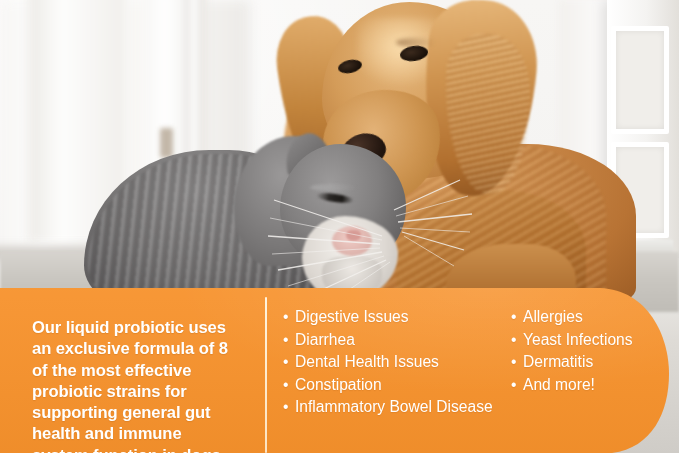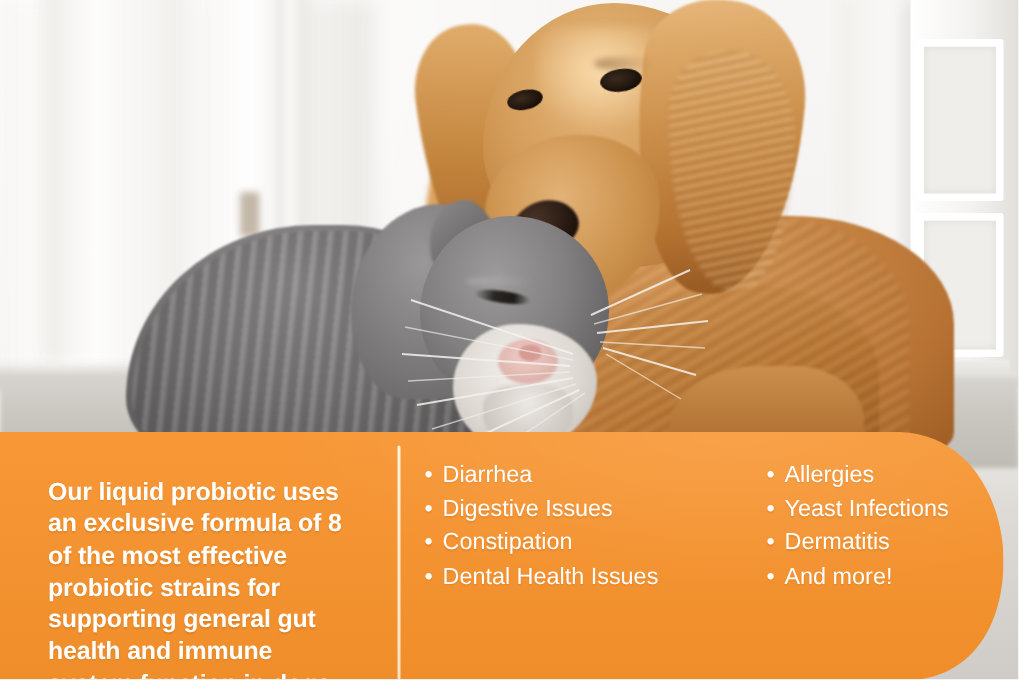--- a/index.html
+++ b/index.html
@@ -560,24 +560,25 @@
     <div class="col-left">
       <p class="intro-text">Our liquid probiotic uses an exclusive formula of 8 of the most effective probiotic strains for supporting general gut health and immune system function in dogs and cats.</p>
     </div>
 
     <div class="divider"></div>
 
     <div class="col-right">
 
       <div class="bullet-cols">
         <ul class="bullets first">
+          <li>Digestive Issues</li>
           <li>Diarrhea</li>
-          <li>Digestive Issues</li>
+          <li>Dental Health Issues</li>
           <li>Constipation</li>
-          <li>Dental Health Issues</li>
+          <li>Inflammatory Bowel Disease</li>
         </ul>
         <ul class="bullets second">
           <li>Allergies</li>
           <li>Yeast Infections</li>
           <li>Dermatitis</li>
           <li>And more!</li>
         </ul>
       </div>
     </div>
 

